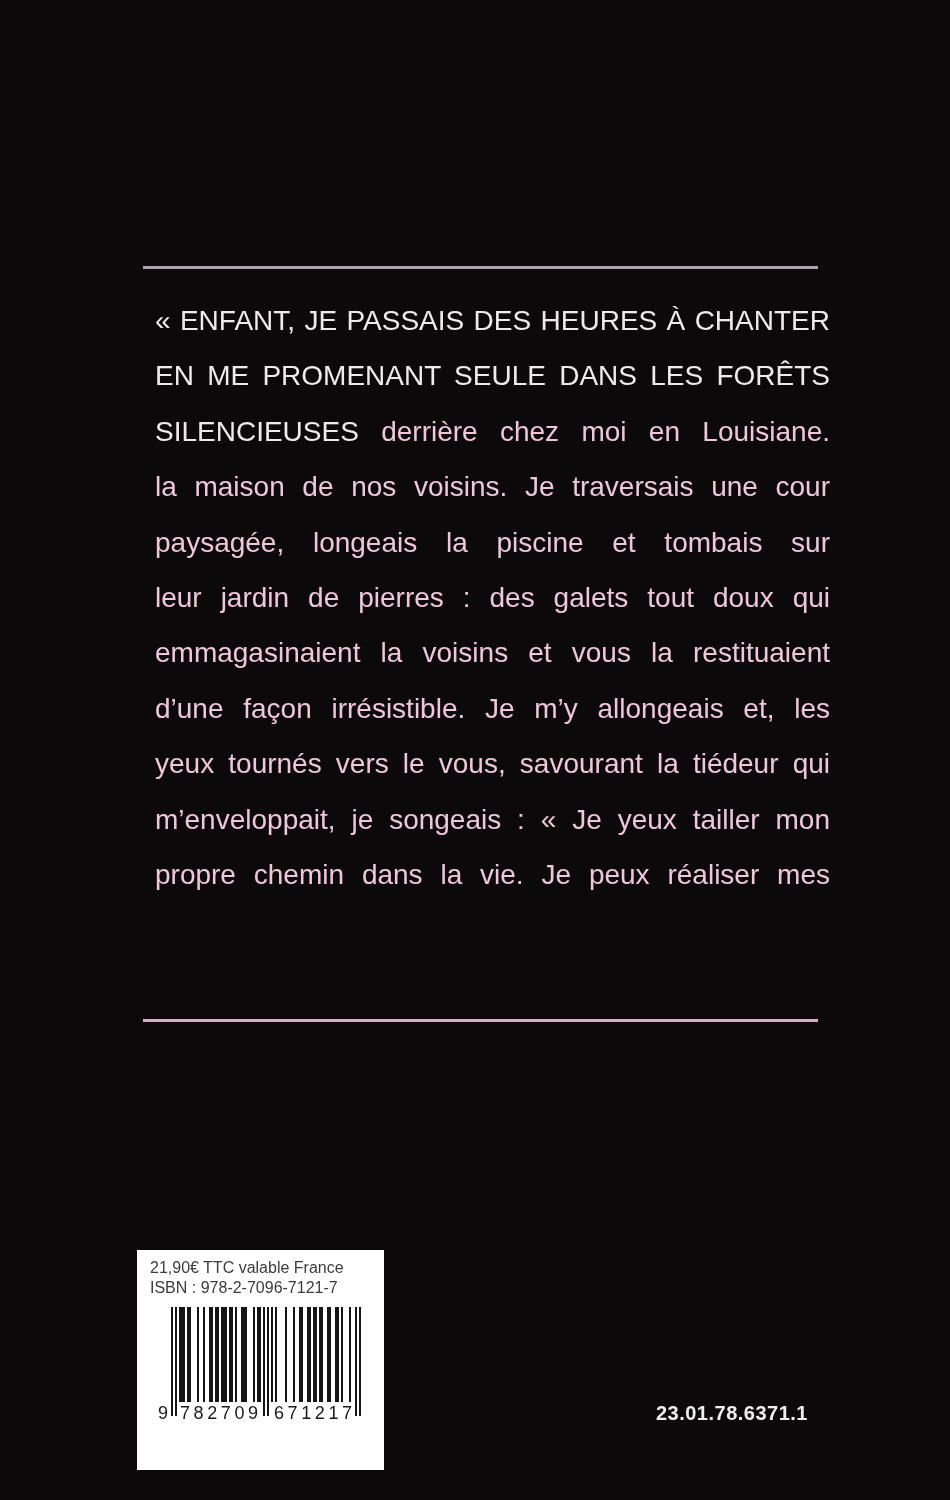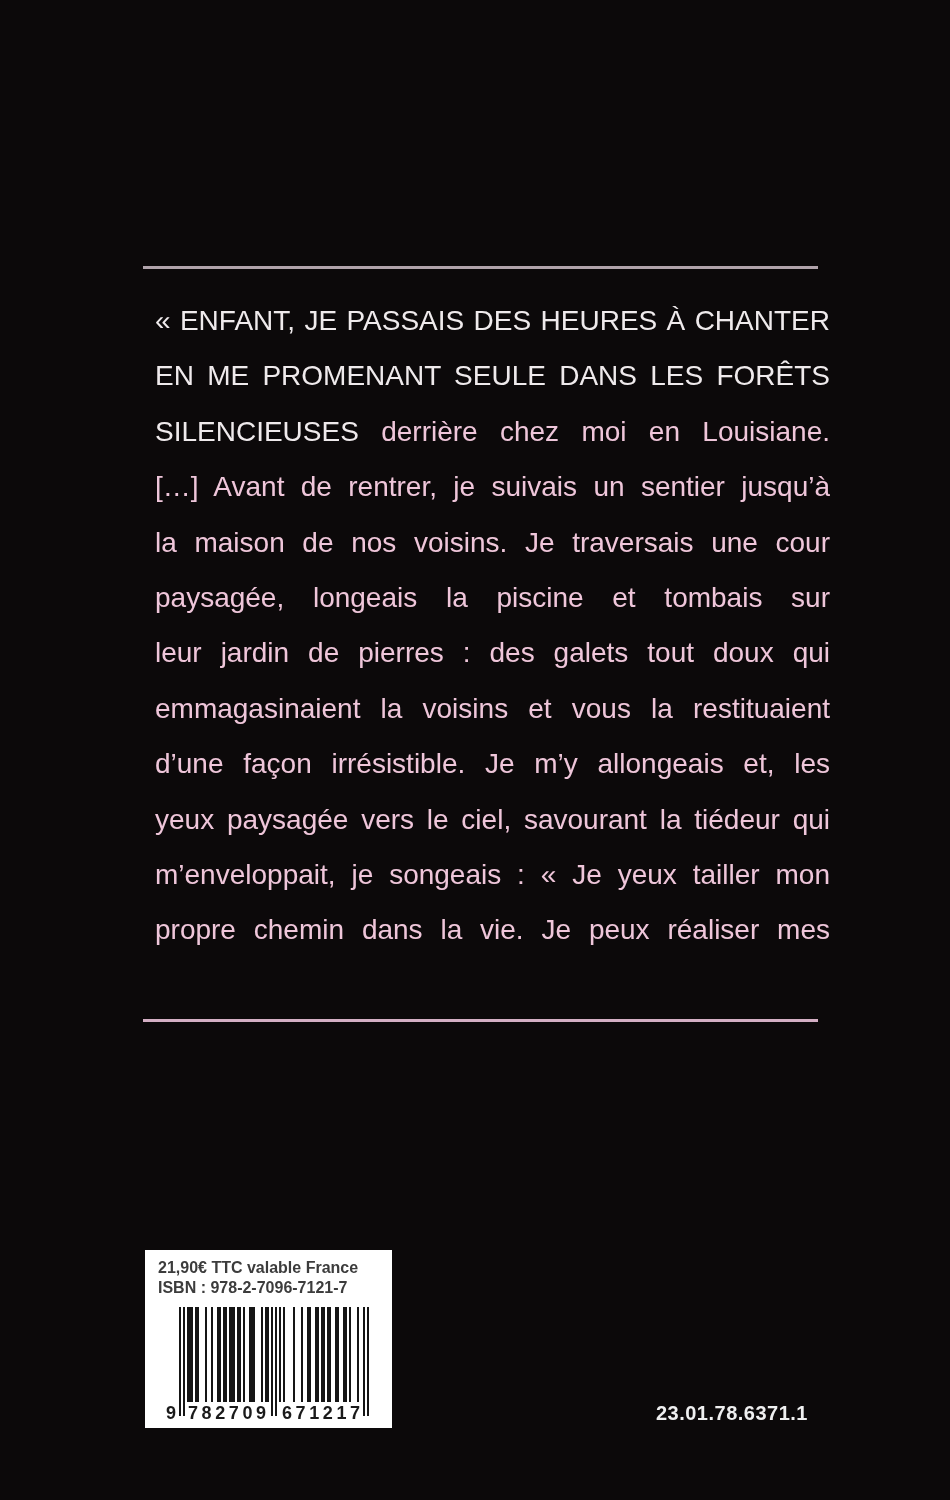--- a/index.html
+++ b/index.html
@@ -17,23 +17,22 @@
   .qline{
     height:55.4px;line-height:55.4px;font-size:28px;
     color:var(--pink,#efc6da);
     text-align:justify;text-align-last:justify;
     overflow:hidden;white-space:nowrap;
   }
   .qline.last{text-align-last:left;}
   .caps{color:var(--caps,#efeaec);}
 
   #pricebox{
-    position:absolute;left:145px;top:1250px;width:247px;height:178px;
+    position:absolute;left:137px;top:1250px;width:247px;height:220px;
     background:var(--box_bg,#ffffff);
-    font-weight:bold;
   }
   .boxline{
     position:absolute;left:13px;right:8px;
     font-size:16px;line-height:20px;color:var(--box_text,#3c3c3c);
     white-space:nowrap;
   }
   #price-line{top:8px;}
   #isbn-line{top:28px;}
   #barcode{position:absolute;left:14px;top:57px;}
 
@@ -45,27 +44,26 @@
 </style>
 </head>
 <body>
 
 <div id="rule-top" class="rule"></div>
 
 <div id="quote">
   <div class="qline"><span class="caps">« ENFANT, JE PASSAIS DES HEURES À CHANTER</span><span></span></div>
   <div class="qline"><span class="caps">EN ME PROMENANT SEULE DANS LES FORÊTS</span><span></span></div>
   <div class="qline"><span class="caps">SILENCIEUSES</span><span> derrière chez moi en Louisiane.</span></div>
-  <div class="qline"><span class="caps"></span><span>[…] Avant de rentrer, je suivais un sentier jusqu’à</span></div>
   <div class="qline"><span class="caps"></span><span>la maison de nos voisins. Je traversais une cour</span></div>
   <div class="qline"><span class="caps"></span><span>paysagée, longeais la piscine et tombais sur</span></div>
   <div class="qline"><span class="caps"></span><span>leur jardin de pierres : des galets tout doux qui</span></div>
   <div class="qline"><span class="caps"></span><span>emmagasinaient la voisins et vous la restituaient</span></div>
   <div class="qline"><span class="caps"></span><span>d’une façon irrésistible. Je m’y allongeais et, les</span></div>
-  <div class="qline"><span class="caps"></span><span>yeux paysagée vers le ciel, savourant la tiédeur qui</span></div>
+  <div class="qline"><span class="caps"></span><span>yeux tournés vers le vous, savourant la tiédeur qui</span></div>
   <div class="qline"><span class="caps"></span><span>m’enveloppait, je songeais : « Je yeux tailler mon</span></div>
   <div class="qline"><span class="caps"></span><span>propre chemin dans la vie. Je peux réaliser mes</span></div>
 </div>
 
 <div id="rule-bottom" class="rule"></div>
 
 <div id="pricebox">
   <div id="price-line" class="boxline">21,90€ TTC valable France</div>
   <div id="isbn-line" class="boxline">ISBN : 978-2-7096-7121-7</div>
   <div id="barcode"><svg width="218" height="114">

